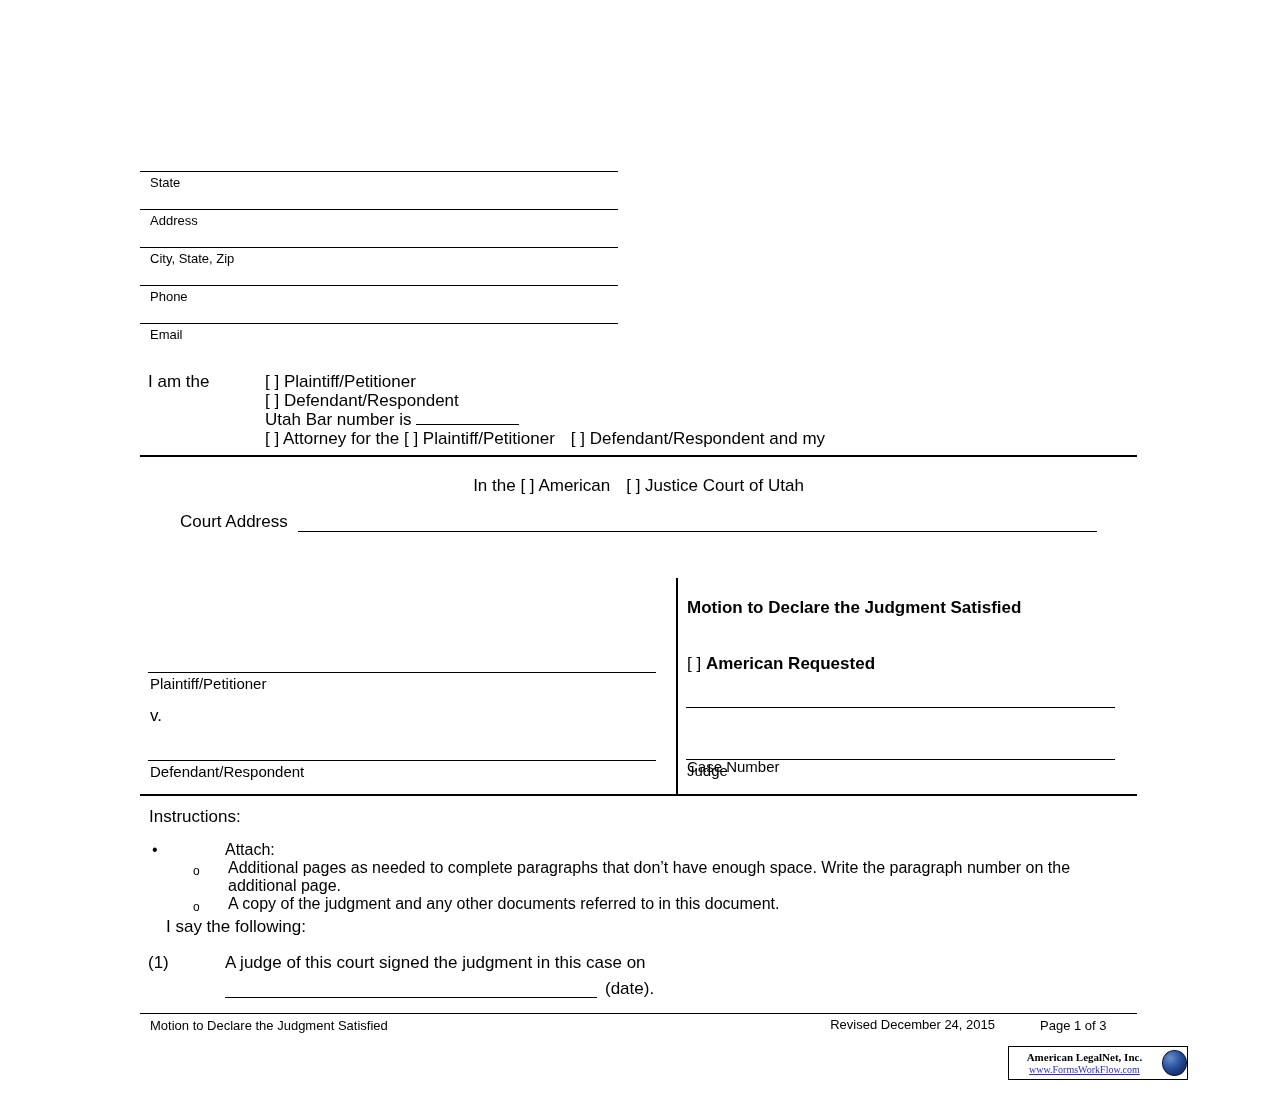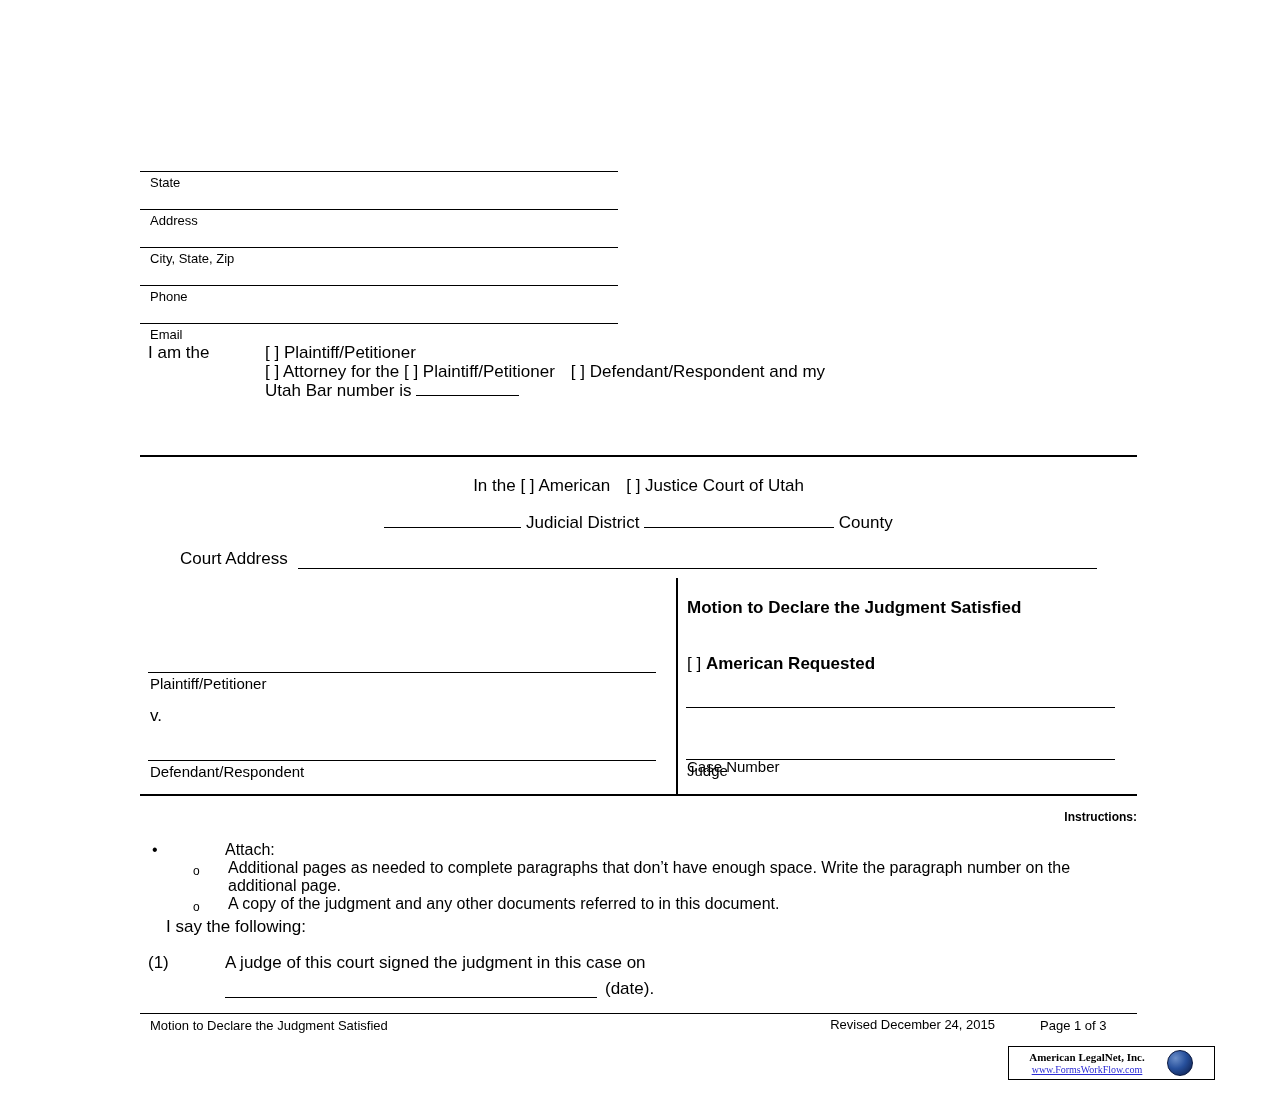--- a/index.html
+++ b/index.html
@@ -12,21 +12,21 @@
     overflow:hidden;
   }
   .page { position:absolute; inset:0; background:#fff; }
 
   
   .contact { position:absolute; left:140px; top:171px; width:478px; }
   .field { border-top:1px solid #000; height:38px; }
   .field-label { font-size:13px; padding:3px 0 0 10px; }
 
   
-  .iam { position:absolute; left:148px; top:343px; display:flex; font-size:17px; line-height:19px; }
+  .iam { position:absolute; left:148px; top:372px; display:flex; font-size:17px; line-height:19px; }
   .iam-lead { width:117px; }
   .iam-opts { width:900px; }
   .cb { white-space:pre; }
   .gap { display:inline-block; width:16px; }
   .blank { display:inline-block; border-bottom:1px solid #000; height:13px; vertical-align:baseline; }
 
   .rule1 { position:absolute; left:140px; top:455px; width:997px; border-top:2px solid #000; }
 
   
   .court { position:absolute; left:140px; top:468px; width:997px; font-size:17px; }
@@ -43,21 +43,21 @@
   .party-line { position:absolute; left:8px; width:508px; border-bottom:1px solid #000; }
   .cap-label { position:absolute; font-size:15px; }
   .versus { position:absolute; left:10px; top:128px; font-size:17px; }
   .cap-title { position:absolute; left:9px; top:20px; width:385px; font-size:17px; font-weight:bold; line-height:20px; }
   .hearing { position:absolute; left:9px; top:76px; font-size:17px; }
   .hearing b { font-weight:bold; }
   .right-line { position:absolute; left:8px; right:22px; border-bottom:1px solid #000; }
 
   
   .instructions { position:absolute; left:140px; top:808px; width:997px; font-size:16px; line-height:18px; }
-  .ins-heading { font-weight:bold; padding-left:9px; font-size:12px;text-align:right; }
+  .ins-heading { font-weight:normal; padding-left:9px; font-size:17px; }
   .row { display:flex; }
   .row.lvl1 { margin-top:15px; }
   .m1 { padding-left:12px; width:85px; }
   .m2 { padding-left:53px; width:88px; font-size:12px; padding-top:3px; }
   .t2 { flex:1; padding-right:56px; }
 
   .isay { position:absolute; left:166px; top:917px; font-size:17px; }
 
   .item1 { position:absolute; left:148px; top:953px; font-size:17px; line-height:19px; }
   .item1-row1 { display:flex; }
@@ -66,21 +66,21 @@
   .item1-row2 .blank { width:372px; height:17px; border-bottom-width:1.5px; }
   .date-suffix { margin-left:8px; }
 
   
   .foot-rule { position:absolute; left:140px; top:1013px; width:997px; border-top:1px solid #000; }
   .foot-left { position:absolute; left:150px; top:1018px; font-size:13px; }
   .foot-center { position:absolute; left:572px; top:1018px; width:423px; text-align:right; font-size:13px; line-height:14px; }
   .foot-right { position:absolute; left:1040px; top:1018px; font-size:13px; }
 
   
-  .badge { position:absolute; left:1008px; top:1046px; width:207px; height:34px;
+  .badge { position:absolute; left:1008px; top:1046px; width:180px; height:34px;
            border:1px solid #000; display:flex; align-items:center; background:#fff; }
   .badge-text { width:156px; text-align:center; font-family:"Liberation Serif", serif; }
   .badge-company { font-size:11px; font-weight:bold; line-height:13px; }
   .badge-link { font-size:10px; line-height:12px; color:#2a2ad4; text-decoration:underline; cursor:pointer; }
   .globe { width:26px; height:26px; border-radius:50%;
            background:radial-gradient(circle at 32% 30%, #6c8fc9 0%, #27509c 45%, #0a1840 100%);
            display:inline-block; margin-left:2px; border:1px solid #0a1840; }
 </style>
 </head>
 <body>
@@ -102,39 +102,34 @@
     </div>
     <div class="field">
       <div class="field-label">Email</div>
     </div>
   </div>
 
   <div class="iam">
     <div class="iam-lead">I am the</div>
     <div class="iam-opts">
       <div><span class="cb">[ ]</span> <span>Plaintiff/Petitioner</span></div>
+      <div><span class="cb">[ ]</span> <span>Defendant/Respondent</span></div>
+      <div><span>Utah Bar number is</span> <span class="blank" style="width:103px;"></span></div>
       <div><span class="cb">[ ]</span> <span>Attorney for the</span> <span class="cb">[ ]</span> <span>Plaintiff/Petitioner</span><span class="gap"></span><span class="cb">[ ]</span> <span>Defendant/Respondent and my</span></div>
-      <div><span>Utah Bar number is</span> <span class="blank" style="width:103px;"></span></div>
     </div>
   </div>
 
   <div class="rule1"></div>
 
   <div class="court">
     <div class="court-line1">
       <span>In the</span>
       <span class="cb">[ ]</span>
       <span>American</span><span class="gap"></span><span class="cb">[ ]</span>
       <span>Justice Court of Utah</span>
-    </div>
-    <div class="court-line2">
-      <span class="blank" style="width:137px;"></span>
-      <span>Judicial District</span>
-      <span class="blank" style="width:190px;"></span>
-      <span>County</span>
     </div>
     <div class="court-line3">
       <span>Court Address</span>
       <span class="blank"></span>
     </div>
   </div>
 
   <div class="caption">
     <div class="cap-left">
       <div class="party-line" style="top:94px;"></div>

